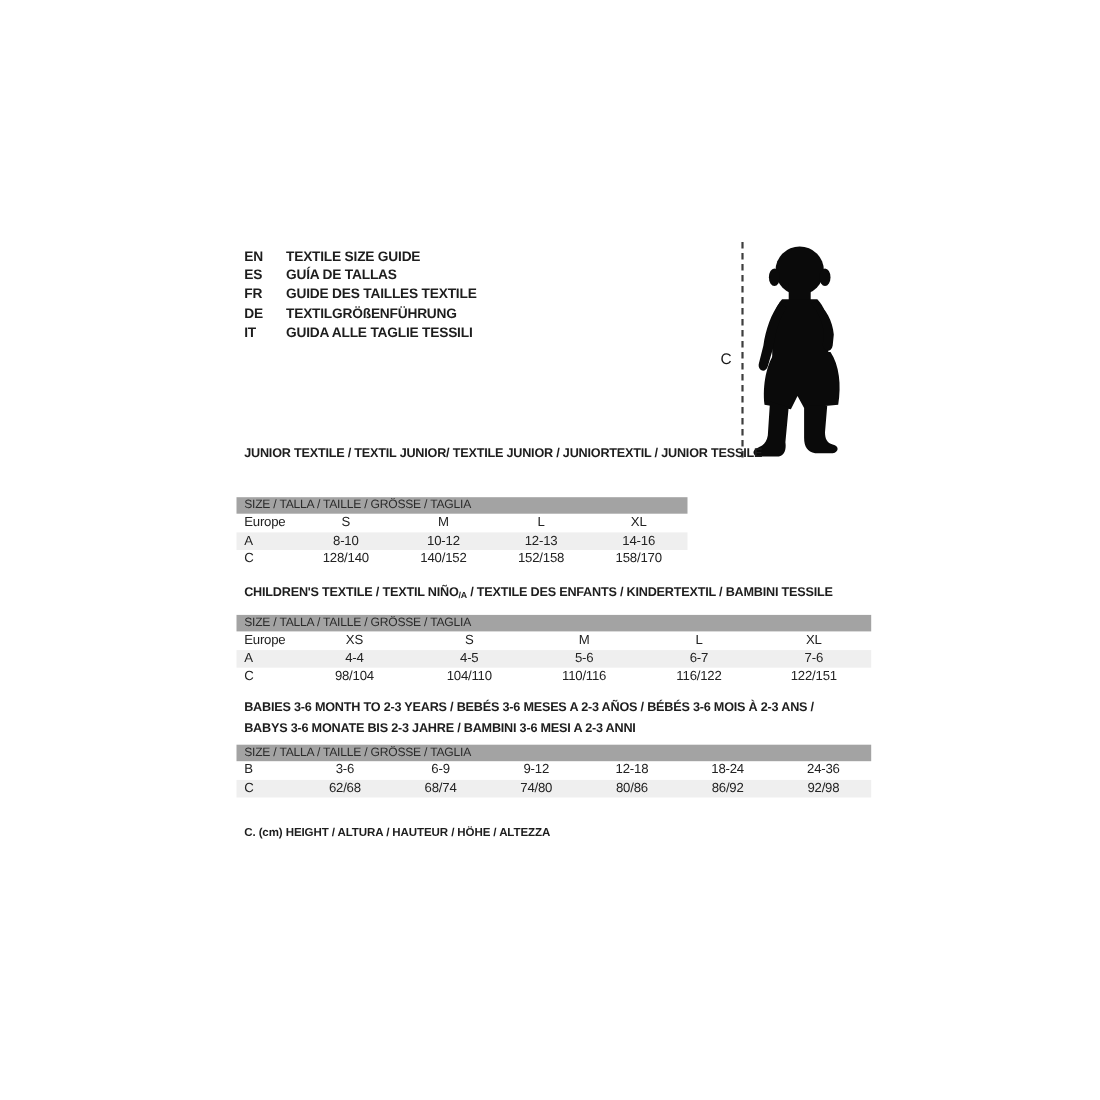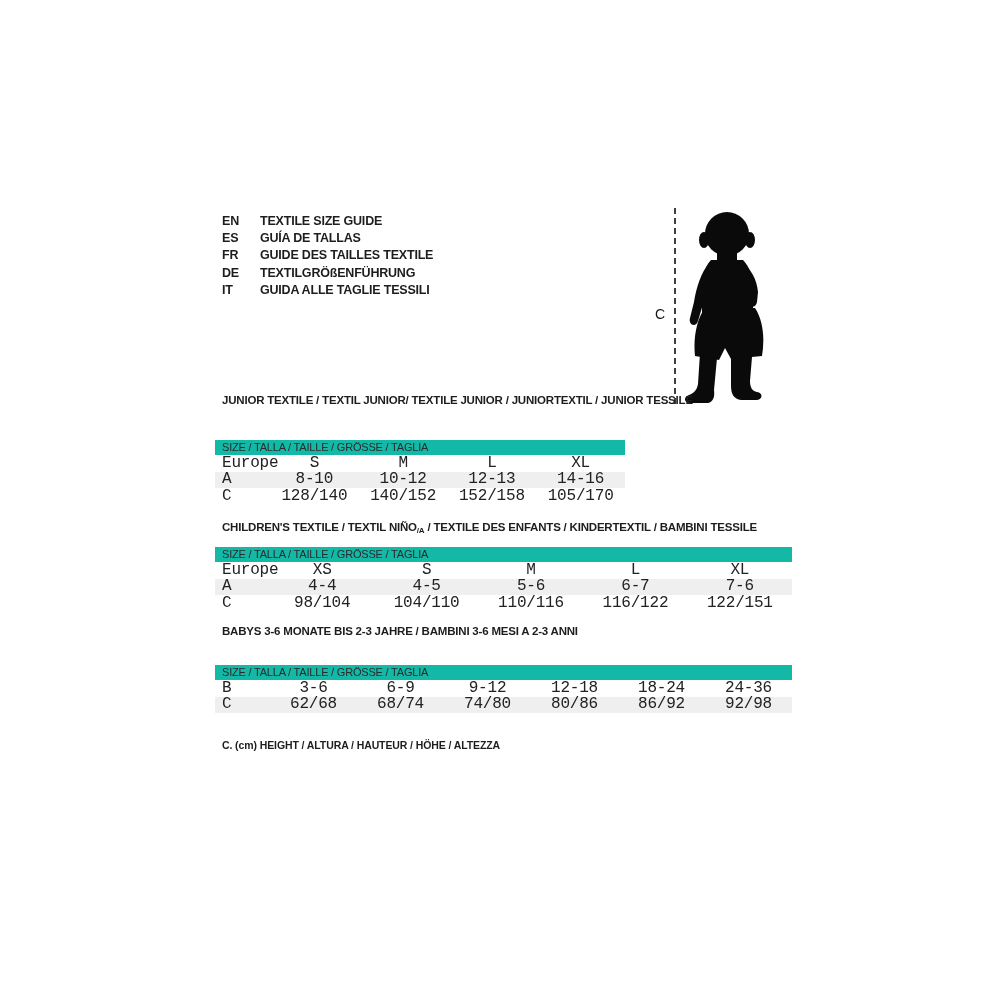--- a/index.html
+++ b/index.html
@@ -1,45 +1,45 @@
 <!DOCTYPE html>
 <html><head>
 <meta charset="utf-8">
 <style>
   * { margin:0; padding:0; box-sizing:border-box; }
   html,body { background:#ffffff; }
   body { font-family:"Liberation Sans","DejaVu Sans",sans-serif; color:#1d1d1d; }
   #canvas {
     position:relative; width:1000px; height:922px; background:#ffffff;
-    overflow:hidden; margin:0 auto;
+    overflow:hidden; margin:12px auto;
   }
 
   
   .lang-block { position:absolute; left:222px; top:212px; }
   .lang-row { display:flex; height:17.4px; align-items:center;
               font-size:12.5px; font-weight:700; letter-spacing:-0.2px; }
   .lang-code { width:38px; }
   .lang-label { white-space:nowrap; }
 
   
   .dash-line { position:absolute; left:674px; top:208px; height:196px;
                width:0; border-left:2px dashed #3e3e3e; }
   .height-label { position:absolute; left:655px; top:306px;
                   font-size:14px; font-weight:400; color:#161616; }
   .toddler { position:absolute; left:681px; top:208px; }
 
   
   .tbl-title { position:absolute; left:222px; font-size:11.5px; font-weight:700;
                letter-spacing:-0.2px; line-height:18.5px; white-space:nowrap; }
   .size-table { position:absolute; left:215px; }
-  .bar { height:15px; background:#14b8a6; color:#2b2b2b;
+  .bar { height:15px; background:#a3a3a3; color:#2b2b2b;
          font-size:11px; font-weight:400; line-height:15px;
          padding-left:7px; letter-spacing:-0.2px; }
-  .trow { display:flex; height:16.5px; align-items:flex-end;
-          font-size:16px; font-weight:400; letter-spacing:-0.2px; color:#222;font-family:Liberation Mono, monospace; }
+  .trow { display:flex; height:16.5px; align-items:flex-start;
+          font-size:12px; font-weight:400; letter-spacing:-0.2px; color:#222; }
   .trow.shade { background:#efefef; }
   .tlabel { width:55px; padding-left:7px; }
   .tcell { flex:1 1 0; text-align:center; }
   .sub { font-size:8px; vertical-align:-2px; }
 
   
   .legend { position:absolute; left:222px; top:736px; }
   .legend-line { height:19.5px; line-height:19.5px; font-size:10.5px;
                  font-weight:700; letter-spacing:-0.1px; white-space:nowrap; }
 </style>
@@ -103,21 +103,21 @@
       <span class="tcell">8-10</span>
       <span class="tcell">10-12</span>
       <span class="tcell">12-13</span>
       <span class="tcell">14-16</span>
     </div>
     <div class="trow">
       <span class="tlabel">C</span>
       <span class="tcell">128/140</span>
       <span class="tcell">140/152</span>
       <span class="tcell">152/158</span>
-      <span class="tcell">105/170</span>
+      <span class="tcell">158/170</span>
     </div>
   </div>
 
   <div class="tbl-title" style="top:518px">
     <span>CHILDREN'S TEXTILE / TEXTIL NIÑO</span><span class="sub">/A</span><span> / TEXTILE DES ENFANTS / KINDERTEXTIL / BAMBINI TESSILE</span>
   </div>
   <div class="size-table" style="top:547px; width:577px">
     <div class="bar">SIZE / TALLA / TAILLE / GRÖSSE / TAGLIA</div>
     <div class="trow">
       <span class="tlabel">Europe</span>
@@ -139,20 +139,21 @@
       <span class="tlabel">C</span>
       <span class="tcell">98/104</span>
       <span class="tcell">104/110</span>
       <span class="tcell">110/116</span>
       <span class="tcell">116/122</span>
       <span class="tcell">122/151</span>
     </div>
   </div>
 
   <div class="tbl-title" style="top:622px">
+    <div>BABIES 3-6 MONTH TO 2-3 YEARS / BEBÉS 3-6 MESES A 2-3 AÑOS / BÉBÉS 3-6 MOIS À 2-3 ANS /</div>
     <div>BABYS 3-6 MONATE BIS 2-3 JAHRE / BAMBINI 3-6 MESI A 2-3 ANNI</div>
   </div>
   <div class="size-table" style="top:665px; width:577px">
     <div class="bar">SIZE / TALLA / TAILLE / GRÖSSE / TAGLIA</div>
     <div class="trow">
       <span class="tlabel">B</span>
       <span class="tcell">3-6</span>
       <span class="tcell">6-9</span>
       <span class="tcell">9-12</span>
       <span class="tcell">12-18</span>

